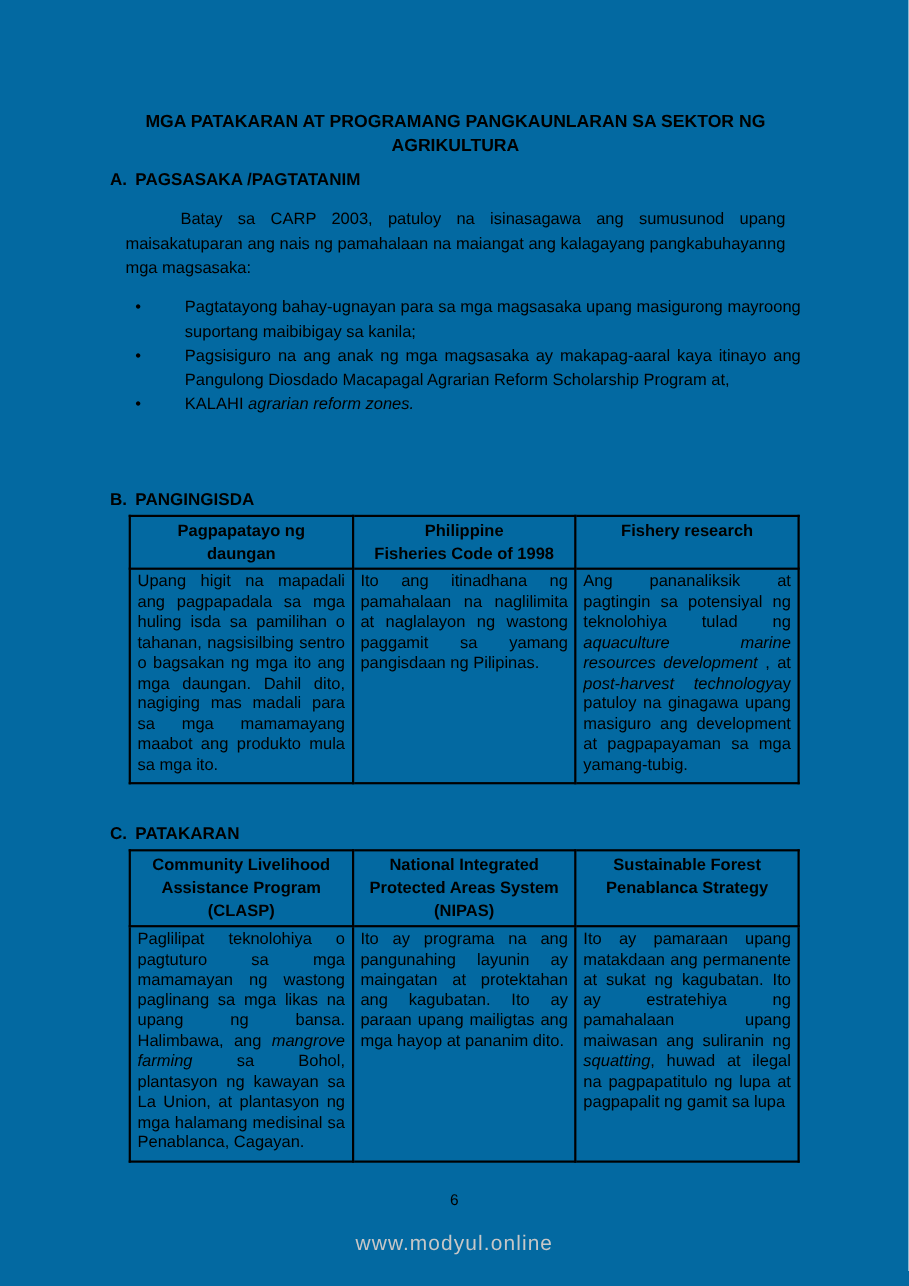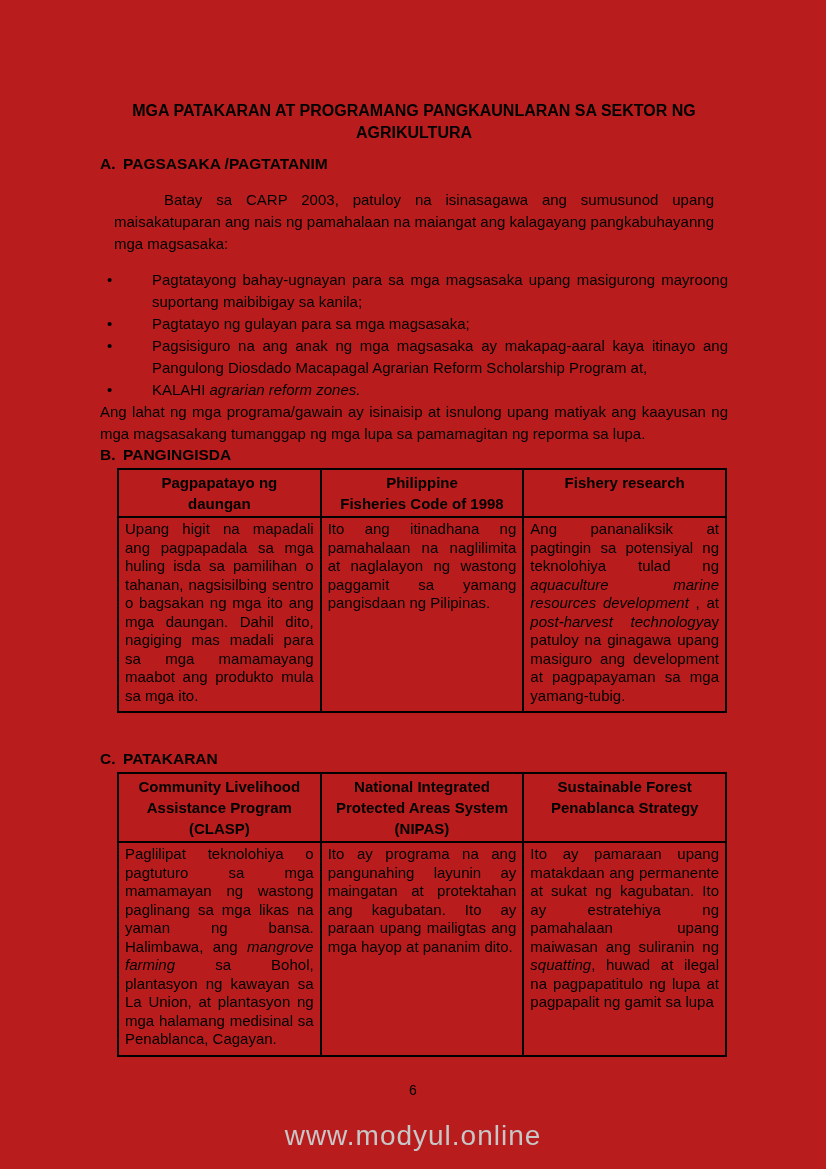--- a/index.html
+++ b/index.html
@@ -1,20 +1,20 @@
 <!DOCTYPE html>
 <html><head>
 <meta charset="utf-8">
 <style>
   html,body { margin:0; padding:0; background:#fff; }
   .page {
     position:relative;
     width:826px; height:1169px;
     margin:0 auto;
-    background:#b91c1c;
+    background:#0369a1;
     color:#000000;
     font-family:"Liberation Sans", sans-serif;
     font-size:15px;
     overflow:hidden;
   }
   .doc-title {
     position:absolute;
     top:100px; left:100px; right:98px;
     text-align:center;
     font-weight:700;
@@ -35,21 +35,21 @@
   .sec-label { width:23px; flex:none; }
   .intro {
     margin-left:2px;
     text-indent:50px;
     text-align:justify;
     line-height:22px;
   }
   ul.bullets { margin:0; padding:0; list-style:none; }
   li.bullet {
     position:relative;
-    margin-left:52px;
+    margin-left:68px;
     text-align:justify;
     line-height:22px;
   }
   li.bullet::before {
     content:"\2022";
     position:absolute;
     left:-45px;
     top:0;
   }
   .closing {
@@ -87,21 +87,21 @@
     position:absolute;
     top:1081px; left:0; right:0;
     text-align:center;
     font-size:14px;
     line-height:18px;
   }
   .watermark {
     position:absolute;
     top:1120px; left:0; right:0;
     text-align:center;
-    font-size:28px;
+    font-size:19px;
     letter-spacing:1px;
     color:#c7c7c7;
   }
 </style>
 </head>
 <body>
 
 <div class="page">
 
   <div class="doc-title">
@@ -110,25 +110,23 @@
     </div>
 
   <div class="section" id="sec-a">
     <div class="sec-heading">
       <span class="sec-label">A.</span>
       <span>PAGSASAKA /PAGTATANIM</span>
     </div>
     <p class="intro" style="margin:14px;">Batay sa CARP 2003, patuloy na isinasagawa ang sumusunod upang maisakatuparan ang nais ng pamahalaan na maiangat ang kalagayang pangkabuhayanng mga magsasaka:</p>
     <ul class="bullets">
       <li class="bullet"><span>Pagtatayong bahay-ugnayan para sa mga magsasaka upang masigurong mayroong suportang maibibigay sa kanila;</span></li>
-      <li class="bullet"><span>Pagtatayo ng gulayan para sa mga magsasaka;</span></li>
       <li class="bullet"><span>Pagsisiguro na ang anak ng mga magsasaka ay makapag-aaral kaya itinayo ang Pangulong Diosdado Macapagal Agrarian Reform Scholarship Program at,</span></li>
       <li class="bullet"><span>KALAHI </span><em>agrarian reform zones.</em></li>
     </ul>
-    <p class="closing" style="margin:0;">Ang lahat ng mga programa/gawain ay isinaisip at isnulong upang matiyak ang kaayusan ng mga magsasakang tumanggap ng mga lupa sa pamamagitan ng reporma sa lupa.</p>
   </div>
 
   <div class="section" id="sec-b">
     <div class="sec-heading">
       <span class="sec-label">B.</span>
       <span>PANGINGISDA</span>
     </div>
     <table class="info-table">
       <thead>
         <tr>
@@ -174,21 +172,21 @@
               <div>(NIPAS)</div>
             </th>
           <th>
               <div>Sustainable Forest</div>
               <div>Penablanca Strategy</div>
             </th>
         </tr>
       </thead>
       <tbody>
         <tr>
-          <td><span>Paglilipat teknolohiya o pagtuturo sa mga mamamayan ng wastong paglinang sa mga likas na yaman ng bansa. Halimbawa, ang </span><em>mangrove farming</em><span> sa Bohol, plantasyon ng kawayan sa La Union, at plantasyon ng mga halamang medisinal sa Penablanca, Cagayan.</span></td>
+          <td><span>Paglilipat teknolohiya o pagtuturo sa mga mamamayan ng wastong paglinang sa mga likas na upang ng bansa. Halimbawa, ang </span><em>mangrove farming</em><span> sa Bohol, plantasyon ng kawayan sa La Union, at plantasyon ng mga halamang medisinal sa Penablanca, Cagayan.</span></td>
           <td><span>Ito ay programa na ang pangunahing layunin ay maingatan at protektahan ang kagubatan. Ito ay paraan upang mailigtas ang mga hayop at pananim dito.</span></td>
           <td><span>Ito ay pamaraan upang matakdaan ang permanente at sukat ng kagubatan. Ito ay estratehiya ng pamahalaan upang maiwasan ang suliranin ng </span><em>squatting</em><span>, huwad at ilegal na pagpapatitulo ng lupa at pagpapalit ng gamit sa lupa</span></td>
         </tr>
       </tbody>
     </table>
   </div>
 
   <div class="page-number">6</div>
   <div class="watermark">www.modyul.online</div>
 

